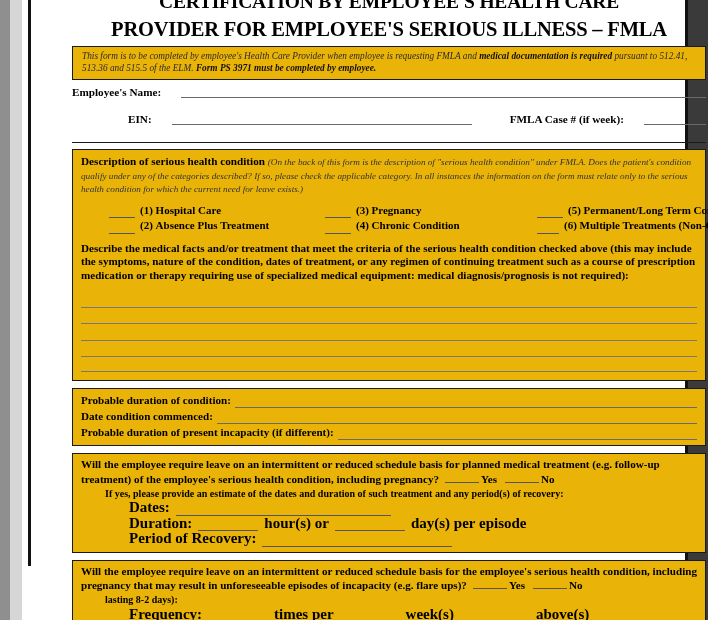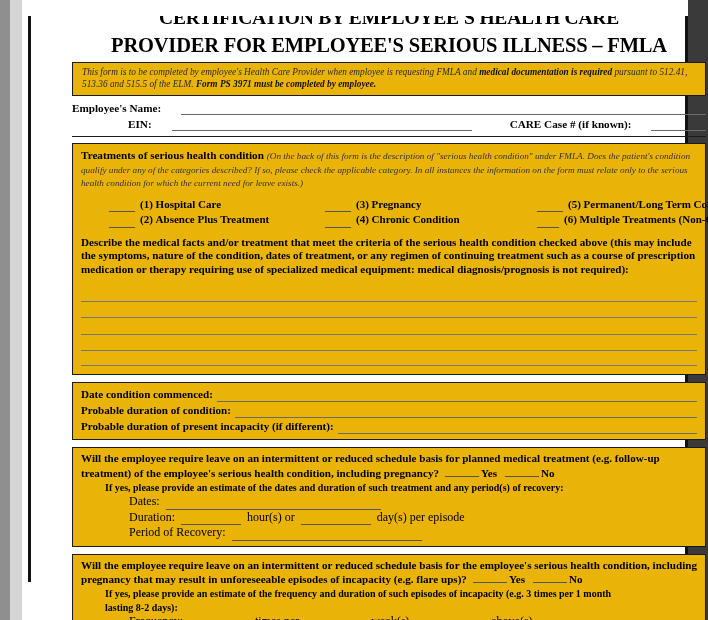--- a/index.html
+++ b/index.html
@@ -10,21 +10,21 @@
     font-family:"Liberation Serif", serif;
     color:#000;
   }
   
   #scan{
     position:absolute;left:0;top:0;width:708px;height:620px;
     background:#ffffff;
     background-image:linear-gradient(90deg,#8f8f8f 0px,#8f8f8f 10px,#d6d6d6 10px,#d6d6d6 22px,#ffffff 22px,#ffffff 688px,#3a3a3a 688px,#3a3a3a 708px);
   }
   #page{
-    position:absolute;left:28px;top:16px;width:660px;height:566px;
+    position:absolute;left:28px;top:0px;width:660px;height:566px;
     border-left:3px solid #111;
     border-right:3px solid #111;
     box-sizing:border-box;
     background:#fff;
   }
   #inner{
     position:absolute;left:31px;top:0;width:654px;height:620px;
     box-sizing:border-box;
     padding:0 8px;
   }
@@ -68,24 +68,24 @@
   }
   .notice b{font-weight:bold;color:#111;}
 
   
   .namestrip{
     width:634px;margin:5px auto 0 auto;
     border-bottom:1.6px solid #1a1a1a;
     padding-bottom:3px;
   }
   .fieldrow{
-    display:flex;align-items:flex-end;
+    display:flex;align-items:center;
     font-size:11.2px;font-weight:bold;
     line-height:14px;
-    margin-bottom:2px;
+    margin-bottom:13px;
     white-space:nowrap;
     gap:16px;
   }
   .lbl{flex:0 0 auto;}
   .rule{
     flex:1 1 auto;
     border-bottom:1px solid #6a6a6a;
     height:11px;
     margin-left:4px;
   }
@@ -131,21 +131,21 @@
     line-height:15px;white-space:nowrap;margin-bottom:1px;
   }
 
   
   .qbox{width:634px;margin-top:7px;padding:4px 8px 5px 8px;}
   .qtext{font-size:11.1px;font-weight:bold;line-height:13.6px;}
   .qsub{font-size:10px;font-weight:bold;line-height:13.6px;padding-left:24px;}
   .yn{display:inline-block;width:34px;border-bottom:1px solid #555;height:10px;margin:0 2px 0 6px;}
   .yn.n{margin-left:8px;}
   .subrow{
-    display:flex;align-items:flex-end;font-size:12px;font-weight:normal;
+    display:flex;align-items:flex-end;font-size:15px;font-weight:bold;
     line-height:15.5px;white-space:nowrap;padding-left:48px;text-align:right;
   }
   .u{display:inline-block;border-bottom:1px solid #555;height:11px;}
   .u.w60{width:60px;}
   .u.w70{width:70px;}
   .u.w75{width:75px;}
   .u.w190{width:190px;}
   .u.w215{width:215px;}
   .gap{display:inline-block;width:6px;}
 </style>
@@ -168,28 +168,28 @@
       </div>
 
       <div class="namestrip">
         <div class="fieldrow">
           <span class="lbl">Employee's Name:</span>
           <span class="rule"></span>
         </div>
         <div class="fieldrow indent">
           <span class="lbl">EIN:</span>
           <span class="rule mid"></span>
-          <span class="lbl" style="margin-left:22px;">CARE Case # (if known):</span>
+          <span class="lbl" style="margin-left:22px;">FMLA Case # (if week):</span>
           <span class="rule"></span>
         </div>
       </div>
 
       <div class="box descbox">
         <div class="head">
-          <span>Treatments of serious health condition</span>
+          <span>Description of serious health condition</span>
           <span class="paren">(On the back of this form is the description of "serious health condition" under FMLA. Does the patient's condition qualify under any of the categories described? If so, please check the applicable category. In all instances the information on the form must relate only to the serious health condition for which the current need for leave exists.)</span>
         </div>
 
         <div class="cats">
           <div class="catrow">
             <span class="cat c1">
               <span class="blank"></span>
               <span>(1)</span>&nbsp;<span>Hospital Care</span>
             </span>
             <span class="cat c2">
@@ -223,25 +223,25 @@
           <div class="wline"></div>
           <div class="wline"></div>
           <div class="wline"></div>
           <div class="wline"></div>
           <div class="wline"></div>
         </div>
       </div>
 
       <div class="box durbox">
         <div class="durrow">
+          <span class="lbl">Probable duration of condition:</span>
+          <span class="rule"></span>
+        </div>
+        <div class="durrow">
           <span class="lbl">Date condition commenced:</span>
-          <span class="rule"></span>
-        </div>
-        <div class="durrow">
-          <span class="lbl">Probable duration of condition:</span>
           <span class="rule"></span>
         </div>
         <div class="durrow">
           <span class="lbl">Probable duration of present incapacity (if different):</span>
           <span class="rule"></span>
         </div>
       </div>
 
       <div class="box qbox">
         <div class="qtext"><span>Will the employee require leave on an intermittent or reduced schedule basis for planned medical treatment (e.g. follow-up treatment) of the employee's serious health condition, including pregnancy?</span><span class="yn"></span><span>Yes</span><span class="yn n"></span><span>No</span></div>
@@ -269,21 +269,20 @@
         <div class="subrow">
           <span>Period of Recovery:</span>
           <span class="gap"></span>
           <span class="u w190"></span>
         </div>
       </div>
 
       <div class="box qbox">
         <div class="qtext"><span>Will the employee require leave on an intermittent or reduced schedule basis for the employee's serious health condition, including pregnancy that may result in unforeseeable episodes of incapacity (e.g. flare ups)?</span><span class="yn"></span><span>Yes</span><span class="yn n"></span><span>No</span></div>
 
-        <div class="qsub">If yes, please provide an estimate of the frequency and duration of such episodes of incapacity (e.g. 3 times per 1 month</div>
         <div class="qsub">lasting 8-2 days):</div>
 
         <div class="subrow">
           <span>Frequency:</span>
           <span class="gap"></span>
           <span class="u w60"></span>
           <span class="gap"></span>
           <span>times per</span>
           <span class="gap"></span>
           <span class="u w60"></span>

